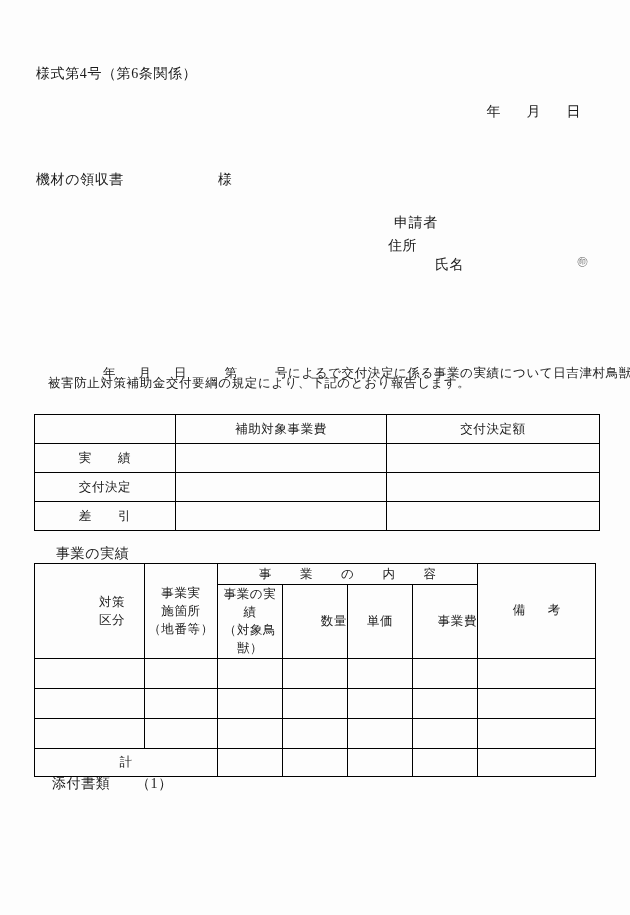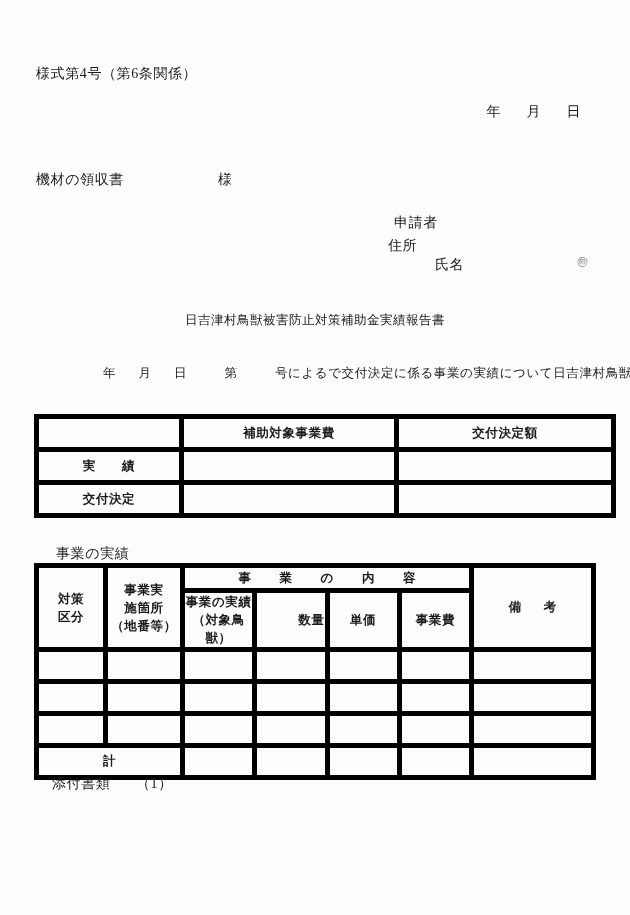--- a/index.html
+++ b/index.html
@@ -102,25 +102,25 @@
 
   
   table {
     position: absolute;
     border-collapse: collapse;
     table-layout: fixed;
     font-size: 12.5px;
     letter-spacing: 0.6px;
   }
   table td {
-    border: 5px solid #000000;
+    border: 1px solid #000000;
     text-align: center;
     vertical-align: middle;
     padding: 0;
-    font-weight: bold;
+    font-weight: normal;
   }
 
   
   #table-summary {
     left: 34px;
     top: 414px;
     width: 562px;
   }
   #table-summary td { height: 28px; }
   #table-summary .c-label { width: 140px; }
@@ -134,26 +134,26 @@
     margin-left: 20px;
   }
 
   
   #table-results {
     left: 34px;
     top: 563px;
     width: 562px;
   }
   #table-results td { height: 27px; }
-  #table-results .c-kubun   { width: 64px; }
+  #table-results .c-kubun   { width: 64px; padding-left: 45px; }
   #table-results .c-place   { width: 72px; }
   #table-results .c-naiyou  { width: 128px; }
   #table-results .c-qty     { width: 51px; text-align: right; }
   #table-results .c-price   { width: 51px; }
-  #table-results .c-cost2   { width: 79px; }
+  #table-results .c-cost2   { width: 79px; text-align: right; }
   #table-results .c-remarks { width: 117px; }
 
   #table-results .h-group { height: 20px; }
   #table-results .h-sub   { height: 48px; }
   #table-results .r-data  { height: 30px; }
   #table-results .r-total { height: 28px; }
 
   .stack {
     display: block;
     line-height: 1.45;
@@ -187,40 +187,45 @@
   </div>
 
   <div class="t" id="addressee">機材の領収書</div>
   <div class="t" id="addressee-honorific">様</div>
 
   <div class="t" id="applicant-label">申請者</div>
   <div class="t" id="applicant-address-label">住所</div>
   <div class="t" id="applicant-name-label">氏名</div>
   <div class="t" id="seal-mark">㊞</div>
 
-  <div class="t" id="doc-title">日吉津村鳥獣被害防止対策補助金実績報告書</div>
 
   <div class="t" id="body-line-1">
     <span class="blank-sm">年</span><span class="blank-sm">月</span><span class="blank-lg">日</span><span class="blank-lg">第</span><span>号によるで交付決定に係る事業の実績について日吉津村鳥獣</span>
   </div>
+  <div class="t" id="body-line-2">被害防止対策補助金交付要綱の規定により、下記のとおり報告します。</div>
 
   <table id="table-summary">
     <tbody>
       <tr>
         <td class="c-label"></td>
         <td class="c-cost">補助対象事業費</td>
         <td class="c-grant">交付決定額</td>
       </tr>
       <tr>
         <td>実　　績</td>
         <td></td>
         <td></td>
       </tr>
       <tr>
         <td>交付決定</td>
+        <td></td>
+        <td></td>
+      </tr>
+      <tr>
+        <td>差　　引</td>
         <td></td>
         <td></td>
       </tr>
     </tbody>
   </table>
 
   <div class="t" id="results-section-label">事業の実績</div>
 
   <table id="table-results">
     <tbody>

